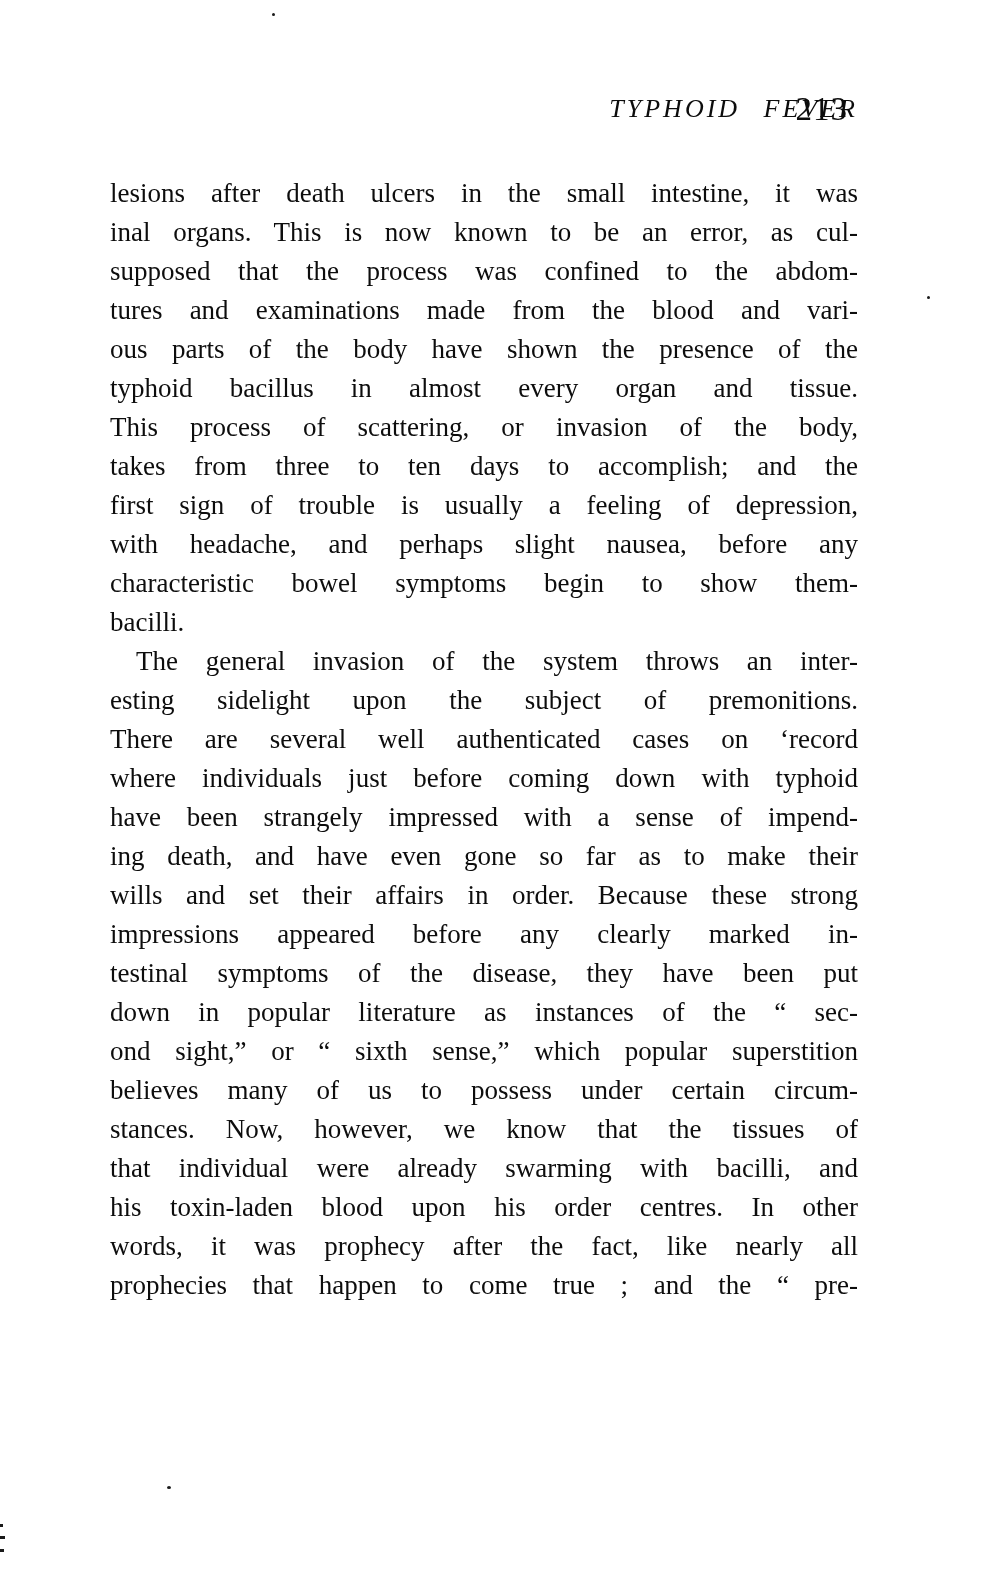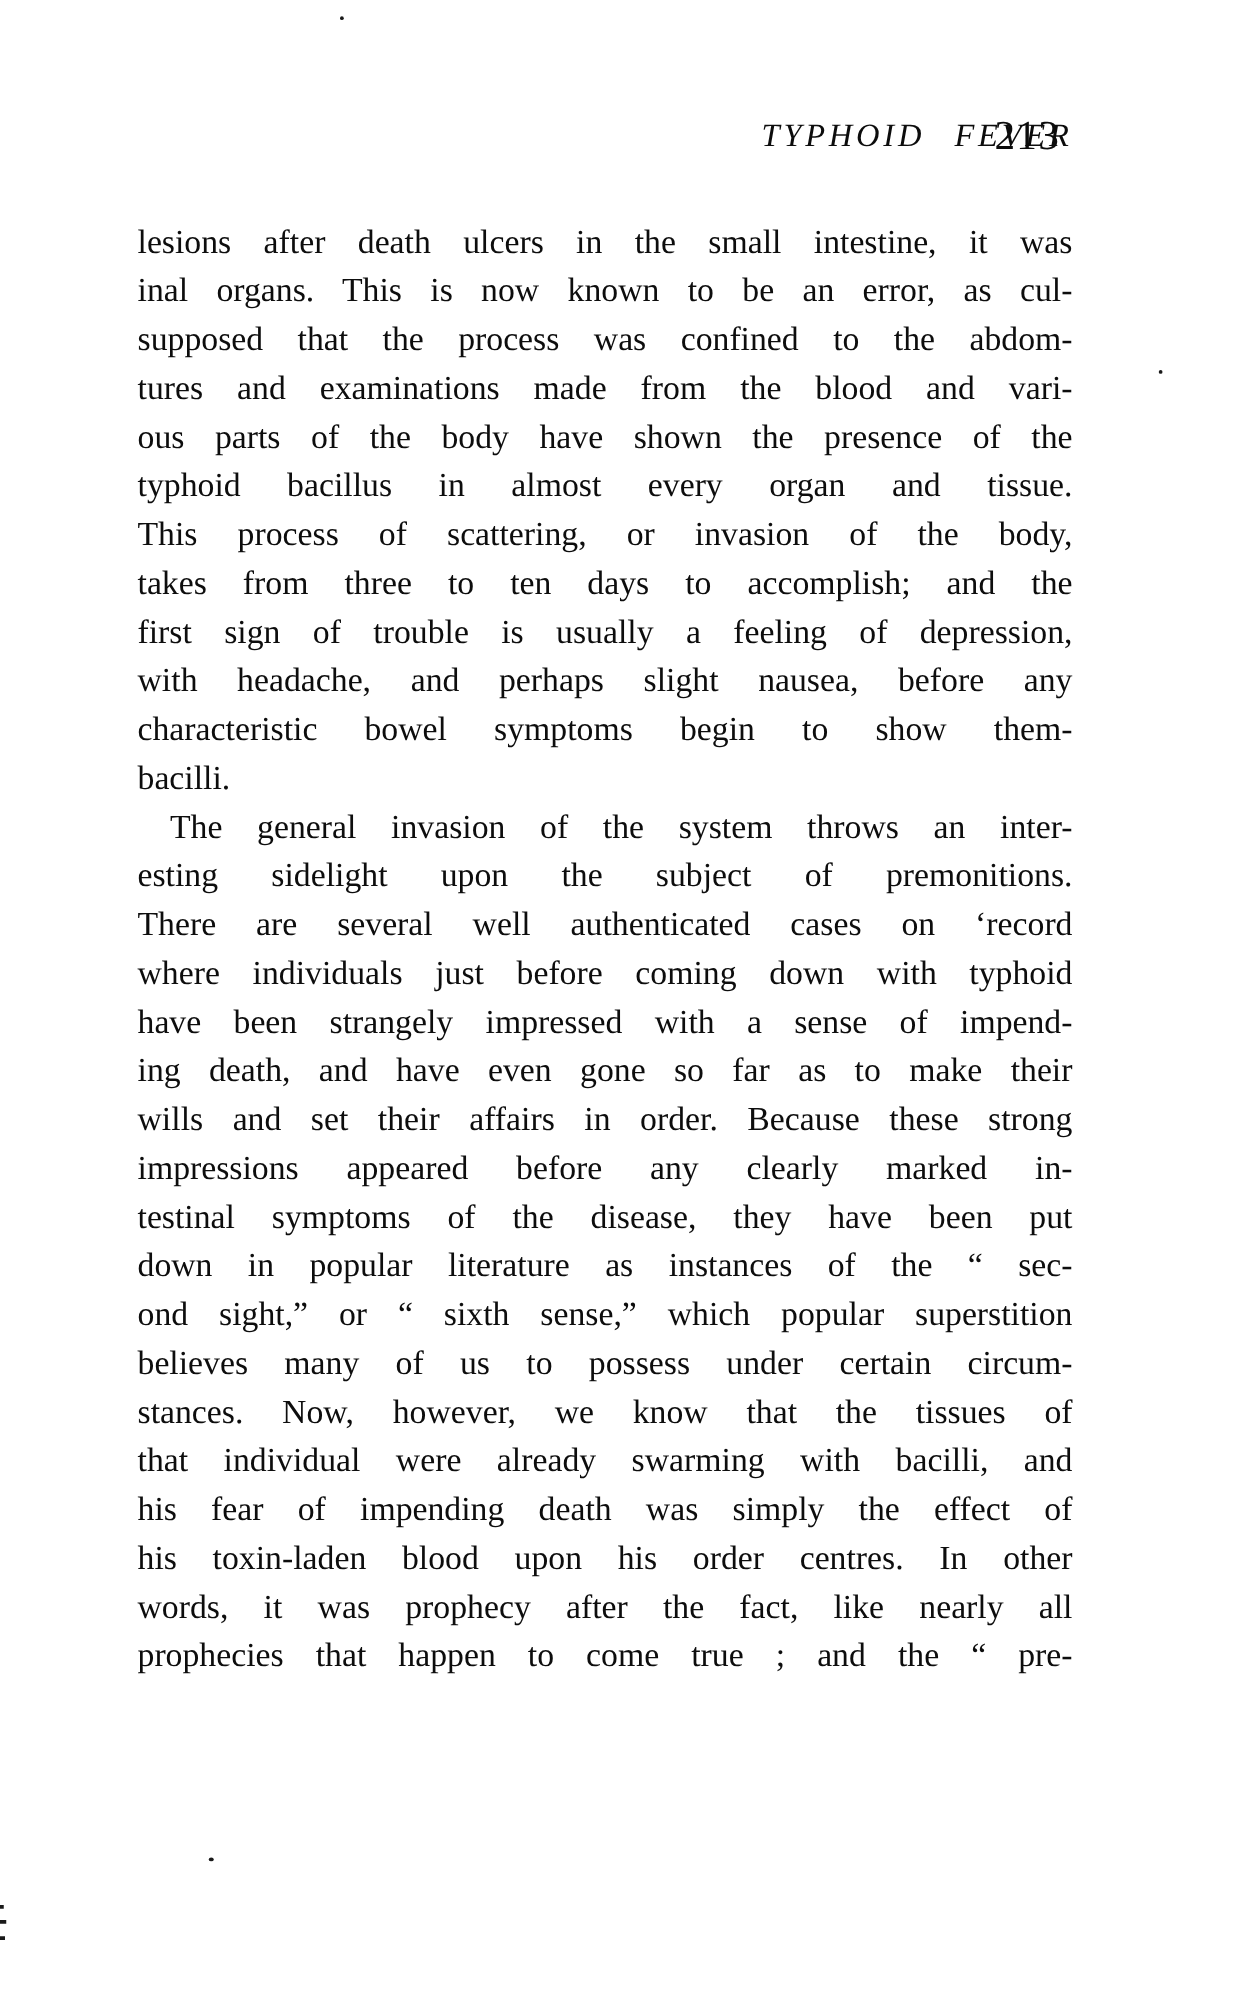--- a/index.html
+++ b/index.html
@@ -108,21 +108,20 @@
           <div class="line">have been strangely impressed with a sense of impend-</div>
           <div class="line">ing death, and have even gone so far as to make their</div>
           <div class="line">wills and set their affairs in order.  Because these strong</div>
           <div class="line">impressions appeared before any clearly marked in-</div>
           <div class="line">testinal symptoms of the disease, they have been put</div>
           <div class="line">down in popular literature as instances of the “ sec-</div>
           <div class="line">ond sight,” or “ sixth sense,” which popular superstition</div>
           <div class="line">believes many of us to possess under certain circum-</div>
           <div class="line">stances.  Now, however, we know that the tissues of</div>
           <div class="line">that individual were already swarming with bacilli, and</div>
-          <div class="line">his fear of impending death was simply the effect of</div>
           <div class="line">his toxin-laden blood upon his order centres.  In other</div>
           <div class="line">words, it was prophecy after the fact, like nearly all</div>
           <div class="line">prophecies that happen to come true ; and the “ pre-</div>
         </div>
       </div>
   </div>
 
   <div class="artifact dot-top"></div>
   <div class="artifact dot-right-mid"></div>
   <div class="artifact dot-bottom"></div>

